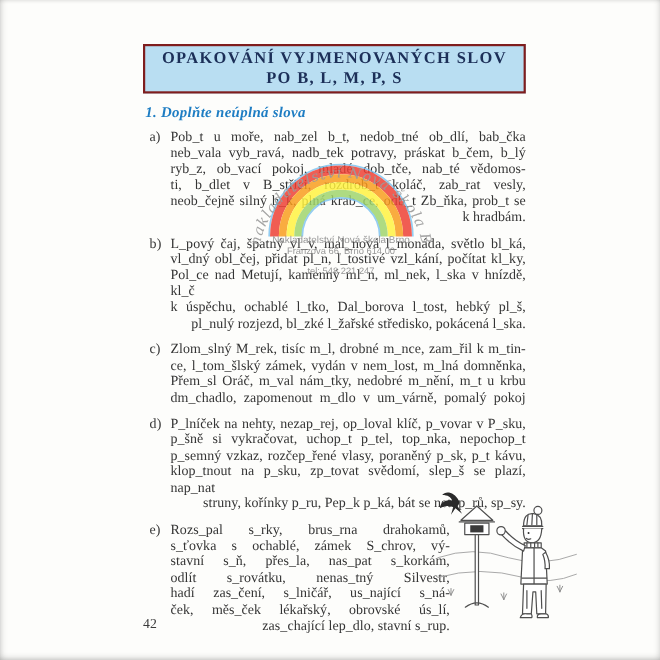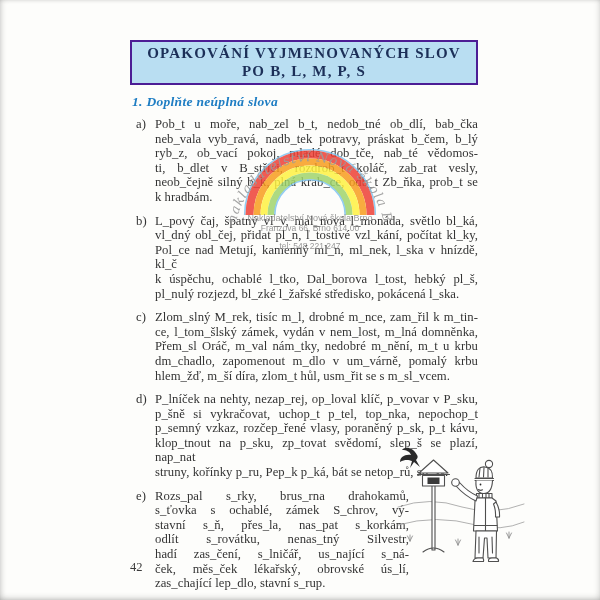--- a/index.html
+++ b/index.html
@@ -9,37 +9,37 @@
   }
   .page::after{
     content:"";position:absolute;inset:0;pointer-events:none;
     box-shadow:inset 4px 0 6px -3px rgba(0,0,0,.18),
                inset -4px 0 6px -3px rgba(0,0,0,.12),
                inset 0 -5px 7px -4px rgba(0,0,0,.22),
                inset 0 3px 5px -3px rgba(0,0,0,.10);
   }
   .col{position:absolute;left:130px;top:40px;width:348px;}
   .title-box{
-    border:2px solid #4c1d95;background:#b9def2;text-align:center;
+    border:2px solid #7f1d1d;background:#b9def2;text-align:center;
     padding:2px 0 3px;
   }
   .title-line{
     font-weight:bold;font-size:15px;line-height:18px;color:#1c2f58;
     letter-spacing:1.2px;
   }
   .heading{
     margin:9px 0 7px 2px;font-weight:bold;font-style:italic;
     font-size:13.5px;color:#1e7dc3;letter-spacing:.3px;
   }
   .para{
     position:relative;padding-left:25px;margin-bottom:9px;
     font-size:12.7px;line-height:14.6px;color:#343434;letter-spacing:.05px;
   }
   .para-label{position:absolute;left:6px;top:0;}
-  .line{min-height:14.6px;}
+  .line{min-height:14.6px;text-align:right;}
   .line.just{text-align:justify;text-align-last:justify;-moz-text-align-last:justify;}
   .para-e{width:254px;margin-bottom:0;}
   
   .wm{position:absolute;left:180px;top:125px;width:260px;height:140px;pointer-events:none;z-index:5;}
   .wm svg{position:absolute;left:0;top:0;}
   .wm-line{
     position:absolute;left:0;width:260px;text-align:center;
     font-family:"Liberation Sans","DejaVu Sans",sans-serif;
     color:#8f8f8f;opacity:.92;
   }
@@ -83,22 +83,21 @@
           <div class="line just">vl_dný obl_čej, přidat pl_n, l_tostivé vzl_kání, počítat kl_ky,</div>
           <div class="line just">Pol_ce nad Metují, kamenný ml_n, ml_nek, l_ska v hnízdě, kl_č</div>
           <div class="line just">k úspěchu, ochablé l_tko, Dal_borova l_tost, hebký pl_š,</div>
           <div class="line">pl_nulý rozjezd, bl_zké l_žařské středisko, pokácená l_ska.</div>
         </div>
         <div class="para">
           <span class="para-label">c)</span>
           <div class="line just">Zlom_slný M_rek, tisíc m_l, drobné m_nce, zam_řil k m_tin-</div>
           <div class="line just">ce, l_tom_šlský zámek, vydán v nem_lost, m_lná domněnka,</div>
           <div class="line just">Přem_sl Oráč, m_val nám_tky, nedobré m_nění, m_t u krbu</div>
-          <div class="line just">dm_chadlo, zapomenout m_dlo v um_várně, pomalý krbu</div>
-          <div class="line">hlem_žď, m_ší díra, zlom_t hůl, usm_řit se s m_sl_vcem.</div>
+          <div class="line just">dm_chadlo, zapomenout m_dlo v um_várně, pomalý pokoj</div>
         </div>
         <div class="para">
           <span class="para-label">d)</span>
           <div class="line just">P_lníček na nehty, nezap_rej, op_loval klíč, p_vovar v P_sku,</div>
           <div class="line just">p_šně si vykračovat, uchop_t p_tel, top_nka, nepochop_t</div>
           <div class="line just">p_semný vzkaz, rozčep_řené vlasy, poraněný p_sk, p_t kávu,</div>
           <div class="line just">klop_tnout na p_sku, zp_tovat svědomí, slep_š se plazí, nap_nat</div>
           <div class="line">struny, kořínky p_ru, Pep_k p_ká, bát se netop_rů, sp_sy.</div>
         </div>
         <div class="para para-e">

